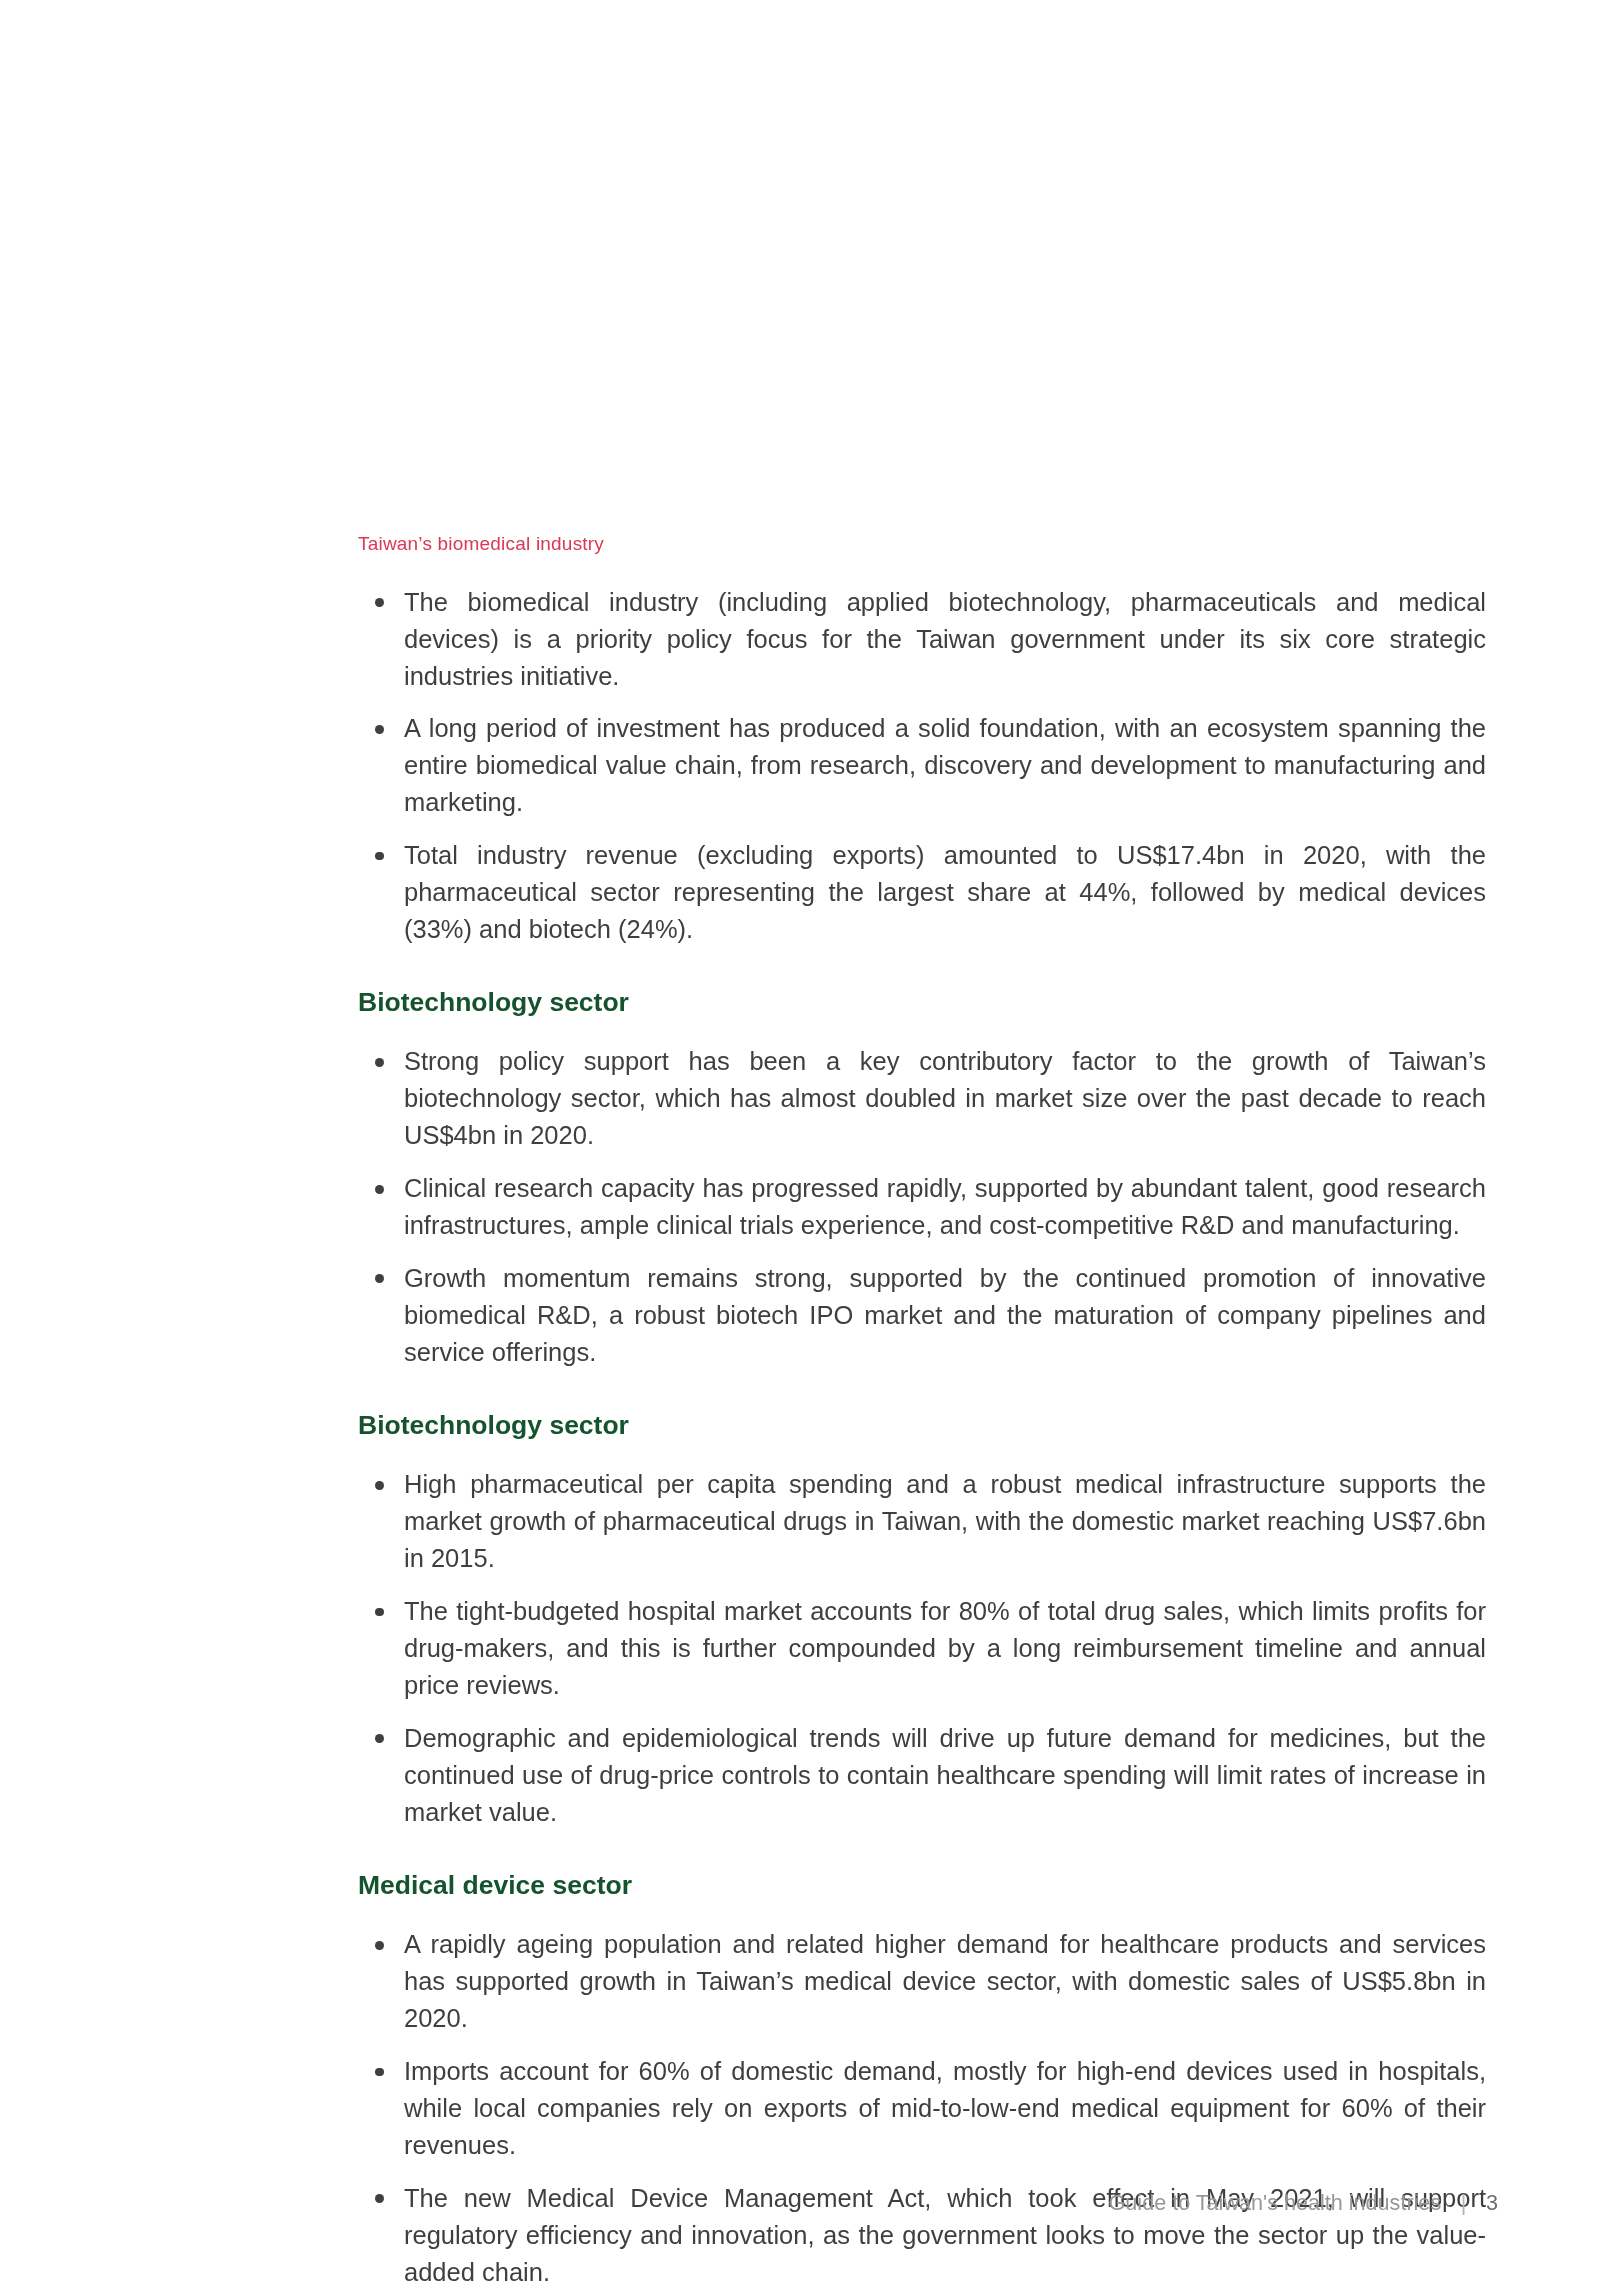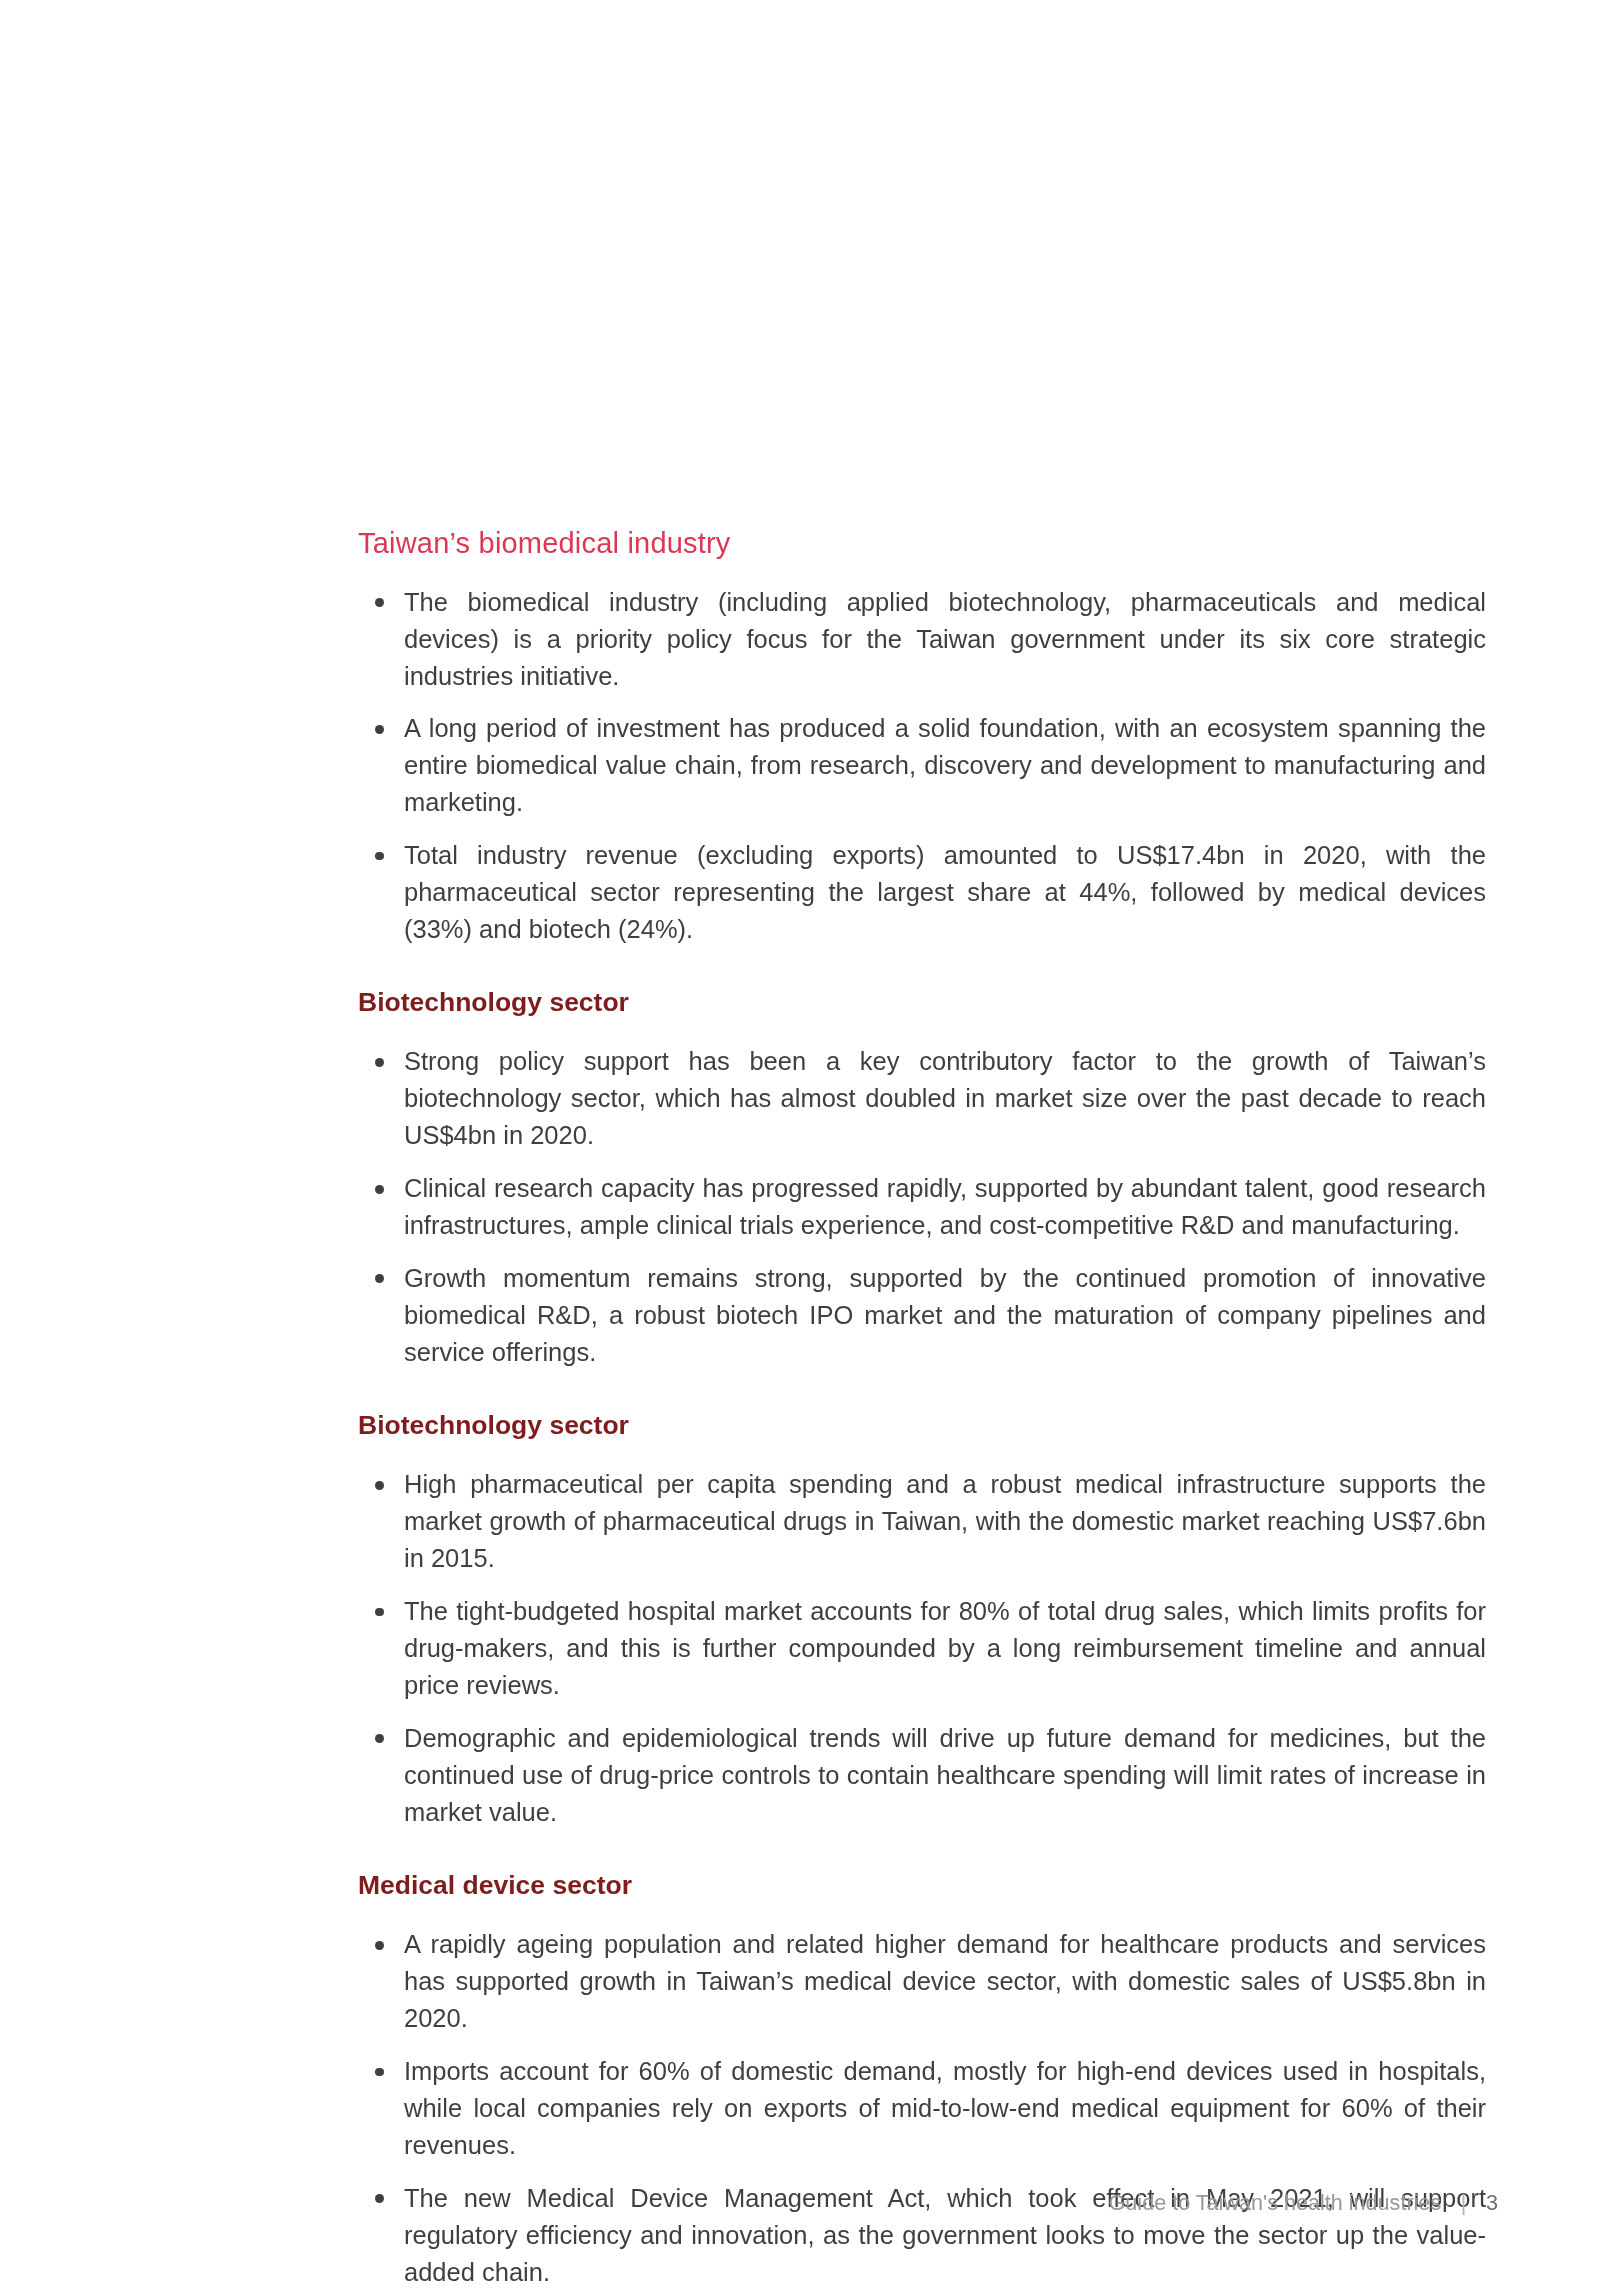--- a/index.html
+++ b/index.html
@@ -16,32 +16,32 @@
     overflow: hidden;
   }
   .content {
     position: absolute;
     left: 358px;
     top: 527px;
     width: 1140px;
   }
   h1.doc-title {
     margin: 0 0 23.5px 0;
-    font-size: 29px;
+    font-size: 19px;
     line-height: 33px;
     font-weight: 400;
     color: #D93954;
     letter-spacing: 0.2px;
   }
   h2.section-heading {
     margin: 39px 0 25.5px 0;
     font-size: 26.5px;
     line-height: 31px;
     font-weight: 700;
-    color: #7f1d1d;
+    color: #14532d;
   }
   ul.bullet-list {
     margin: 12px;
     padding: 0;
     list-style: none;
   }
   ul.bullet-list li {
     position: relative;
     padding-left: 34px;
     margin: 0 0 15.7px 0;

